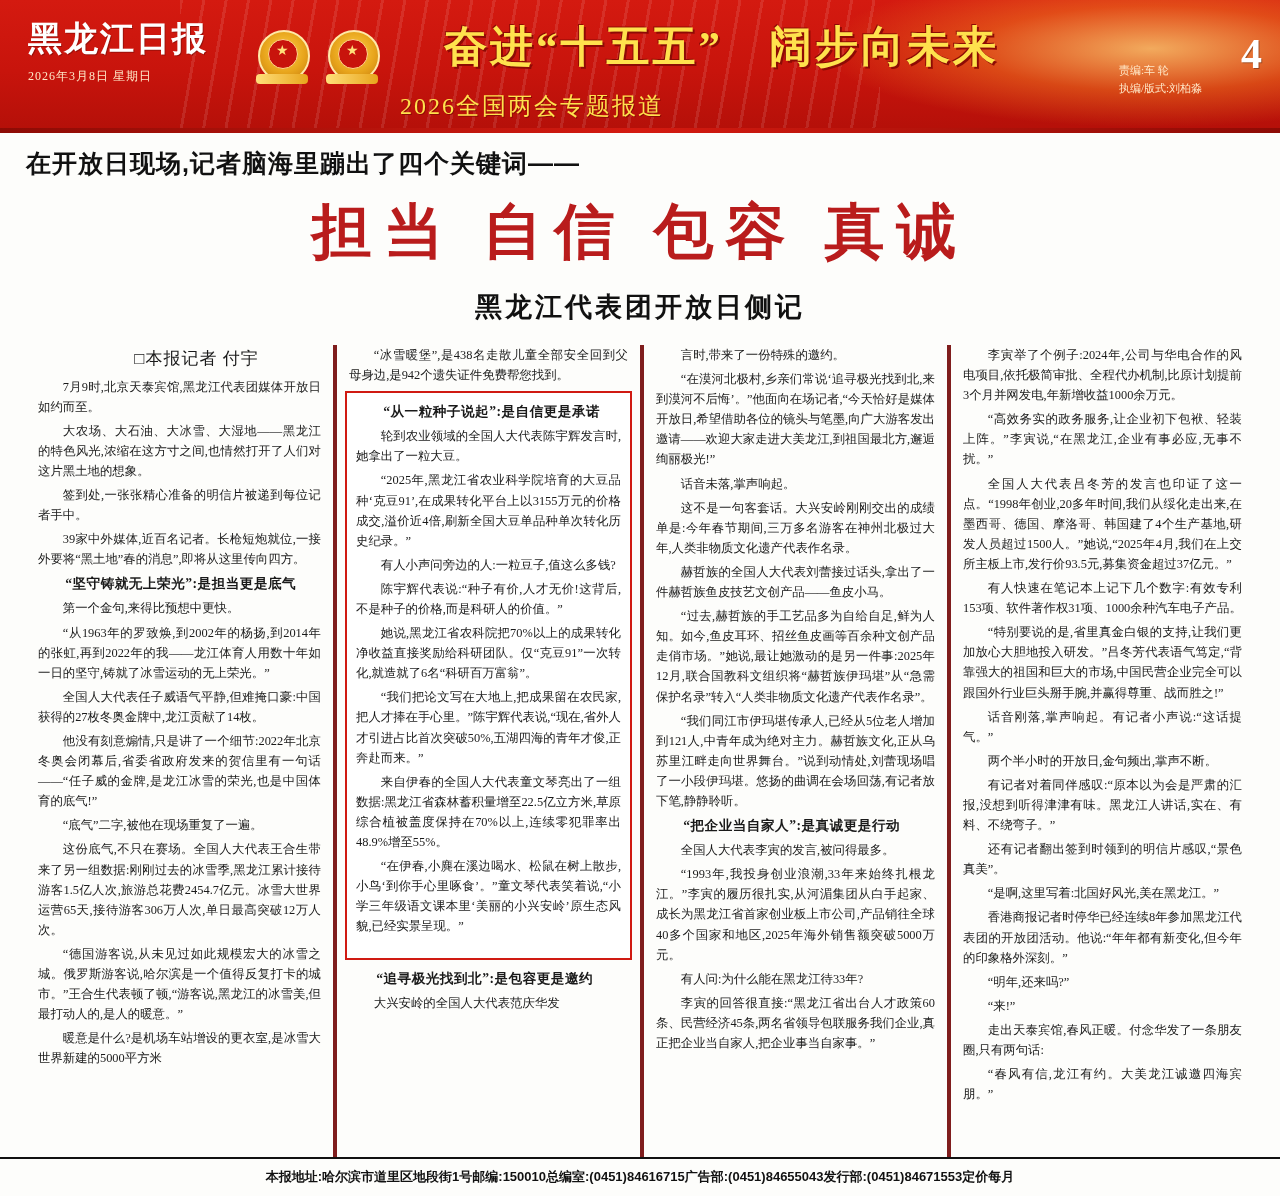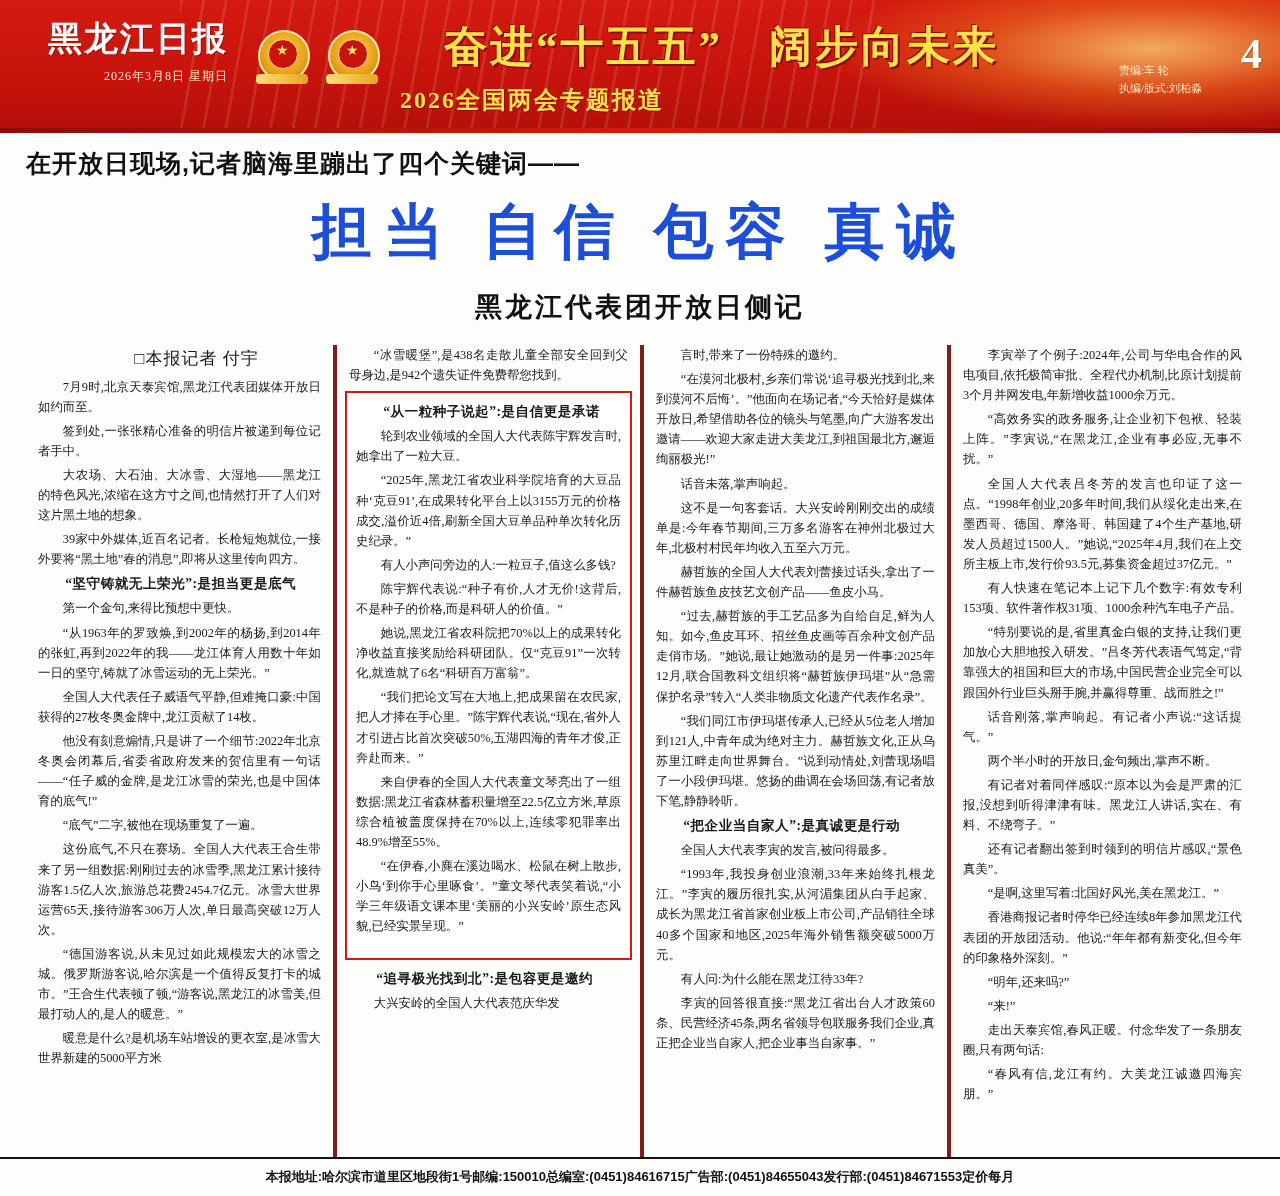--- a/index.html
+++ b/index.html
@@ -17,21 +17,21 @@
     overflow:hidden;
   }
   .mast-glow{
     position:absolute;right:0;top:0;width:460px;height:128px;
     background:radial-gradient(ellipse at 72% 38%,rgba(255,220,120,.75) 0%,rgba(255,170,40,.35) 38%,rgba(212,26,16,0) 70%);
   }
   .mast-rays{
     position:absolute;left:180px;top:0;width:700px;height:128px;
     background:repeating-linear-gradient(100deg,rgba(255,255,255,.10) 0px,rgba(255,255,255,.10) 3px,rgba(255,255,255,0) 3px,rgba(255,255,255,0) 22px);
   }
-  .mast-left{position:absolute;left:28px;top:22px;width:200px;text-align:right;}
+  .mast-left{position:absolute;left:28px;top:22px;width:200px;text-align:left;}
   .paper-name{
     font-family:"Liberation Serif",serif;
     font-size:34px;font-weight:bold;color:#fff;letter-spacing:2px;
     text-shadow:1px 1px 0 rgba(0,0,0,.25);
     line-height:1;
   }
   .paper-date{
     margin-top:12px;font-size:12px;color:#ffe9c9;letter-spacing:1px;
   }
   .mast-emblems{position:absolute;left:252px;top:26px;display:flex;gap:10px;align-items:center;}
@@ -54,42 +54,42 @@
   }
   .mast-title{
     position:absolute;left:400px;top:24px;width:640px;margin-left:44px;
   }
   .mast-title .main{
     font-size:43px;font-weight:bold;color:#ffe14d;letter-spacing:3px;
     text-shadow:2px 2px 0 #8d0b05,-1px -1px 0 #8d0b05;
     line-height:1.05;white-space:nowrap;
   }
   .mast-sub{
-    position:absolute;left:400px;top:84px;width:640px;
-    font-size:24px;font-weight:bold;color:#ffe14d;letter-spacing:2px;
+    position:absolute;left:400px;top:90px;width:640px;
+    font-size:24px;font-weight:normal;color:#ffe14d;letter-spacing:2px;
     text-shadow:1px 1px 0 #8d0b05;white-space:nowrap;
   }
   .mast-credits{
     position:absolute;right:78px;top:62px;font-size:11px;color:#ffe9c9;line-height:1.6;text-align:left;
   }
   .page-num{
     position:absolute;right:18px;top:30px;font-size:42px;font-weight:bold;color:#fff;
     text-shadow:1px 1px 0 rgba(0,0,0,.3);
   }
   .mast-underline{height:5px;background:linear-gradient(90deg,#8d0b05,#d41a10 50%,#8d0b05);}
 
   
   .head-area{padding:14px 26px 4px 26px;}
   .kicker{
     font-size:25px;font-weight:bold;letter-spacing:1px;color:#111;
     font-family:"Liberation Sans","DejaVu Sans",sans-serif;
   }
   .headline{
     margin-top:12px;text-align:center;
-    font-size:60px;font-weight:bold;letter-spacing:12px;color:#1d4ed8;
+    font-size:60px;font-weight:bold;letter-spacing:12px;color:#b91c1c;
     font-family:"Liberation Serif",serif;
   }
   .subhead{
     margin-top:16px;text-align:center;font-size:27px;font-weight:bold;letter-spacing:3px;color:#111;
   }
 
   
   .columns{
     margin:16px 26px 0 26px;
     display:flex;gap:0;height:820px;position:relative;
@@ -174,22 +174,22 @@
 <div class="head-area">
   <div class="kicker">在开放日现场,记者脑海里蹦出了四个关键词——</div>
   <div class="headline">担当 自信 包容 真诚</div>
   <div class="subhead">黑龙江代表团开放日侧记</div>
 </div>
 
 <div class="columns" id="columns">
     <div class="col">
       <p class="byline">□本报记者  付宇</p>
       <p>7月9时,北京天泰宾馆,黑龙江代表团媒体开放日如约而至。</p>
+      <p>大农场、大石油、大冰雪、大湿地——黑龙江的特色风光,浓缩在这方寸之间,也情然打开了人们对这片黑土地的想象。</p>
       <p>签到处,一张张精心准备的明信片被递到每位记者手中。</p>
-      <p>大农场、大石油、大冰雪、大湿地——黑龙江的特色风光,浓缩在这方寸之间,也情然打开了人们对这片黑土地的想象。</p>
       <p>39家中外媒体,近百名记者。长枪短炮就位,一接外要将“黑土地”春的消息”,即将从这里传向四方。</p>
       <p class="sec-head">“坚守铸就无上荣光”:是担当更是底气</p>
       <p>第一个金句,来得比预想中更快。</p>
       <p>“从1963年的罗致焕,到2002年的杨扬,到2014年的张虹,再到2022年的我——龙江体育人用数十年如一日的坚守,铸就了冰雪运动的无上荣光。”</p>
       <p>全国人大代表任子威语气平静,但难掩口豪:中国获得的27枚冬奥金牌中,龙江贡献了14枚。</p>
       <p>他没有刻意煽情,只是讲了一个细节:2022年北京冬奥会闭幕后,省委省政府发来的贺信里有一句话——“任子威的金牌,是龙江冰雪的荣光,也是中国体育的底气!”</p>
       <p>“底气”二字,被他在现场重复了一遍。</p>
       <p>这份底气,不只在赛场。全国人大代表王合生带来了另一组数据:刚刚过去的冰雪季,黑龙江累计接待游客1.5亿人次,旅游总花费2454.7亿元。冰雪大世界运营65天,接待游客306万人次,单日最高突破12万人次。</p>
       <p>“德国游客说,从未见过如此规模宏大的冰雪之城。俄罗斯游客说,哈尔滨是一个值得反复打卡的城市。”王合生代表顿了顿,“游客说,黑龙江的冰雪美,但最打动人的,是人的暖意。”</p>
       <p>暖意是什么?是机场车站增设的更衣室,是冰雪大世界新建的5000平方米</p>
@@ -207,21 +207,21 @@
         <p>来自伊春的全国人大代表童文琴亮出了一组数据:黑龙江省森林蓄积量增至22.5亿立方米,草原综合植被盖度保持在70%以上,连续零犯罪率出48.9%增至55%。</p>
         <p>“在伊春,小麂在溪边喝水、松鼠在树上散步,小鸟‘到你手心里啄食’。”童文琴代表笑着说,“小学三年级语文课本里‘美丽的小兴安岭’原生态风貌,已经实景呈现。”</p>
       </div>
       <p class="sec-head">“追寻极光找到北”:是包容更是邀约</p>
       <p>大兴安岭的全国人大代表范庆华发</p>
     </div>
     <div class="col">
       <p>言时,带来了一份特殊的邀约。</p>
       <p>“在漠河北极村,乡亲们常说‘追寻极光找到北,来到漠河不后悔’。”他面向在场记者,“今天恰好是媒体开放日,希望借助各位的镜头与笔墨,向广大游客发出邀请——欢迎大家走进大美龙江,到祖国最北方,邂逅绚丽极光!”</p>
       <p>话音未落,掌声响起。</p>
-      <p>这不是一句客套话。大兴安岭刚刚交出的成绩单是:今年春节期间,三万多名游客在神州北极过大年,北极村村民年均收入五至六万元。</p>
+      <p>这不是一句客套话。大兴安岭刚刚交出的成绩单是:今年春节期间,三万多名游客在神州北极过大年,人类非物质文化遗产代表作名录。</p>
       <p>赫哲族的全国人大代表刘蕾接过话头,拿出了一件赫哲族鱼皮技艺文创产品——鱼皮小马。</p>
       <p>“过去,赫哲族的手工艺品多为自给自足,鲜为人知。如今,鱼皮耳环、招丝鱼皮画等百余种文创产品走俏市场。”她说,最让她激动的是另一件事:2025年12月,联合国教科文组织将“赫哲族伊玛堪”从“急需保护名录”转入“人类非物质文化遗产代表作名录”。</p>
       <p>“我们同江市伊玛堪传承人,已经从5位老人增加到121人,中青年成为绝对主力。赫哲族文化,正从乌苏里江畔走向世界舞台。”说到动情处,刘蕾现场唱了一小段伊玛堪。悠扬的曲调在会场回荡,有记者放下笔,静静聆听。</p>
       <p class="sec-head">“把企业当自家人”:是真诚更是行动</p>
       <p>全国人大代表李寅的发言,被问得最多。</p>
       <p>“1993年,我投身创业浪潮,33年来始终扎根龙江。”李寅的履历很扎实,从河湄集团从白手起家、成长为黑龙江省首家创业板上市公司,产品销往全球40多个国家和地区,2025年海外销售额突破5000万元。</p>
       <p>有人问:为什么能在黑龙江待33年?</p>
       <p>李寅的回答很直接:“黑龙江省出台人才政策60条、民营经济45条,两名省领导包联服务我们企业,真正把企业当自家人,把企业事当自家事。”</p>
     </div>
     <div class="col">

